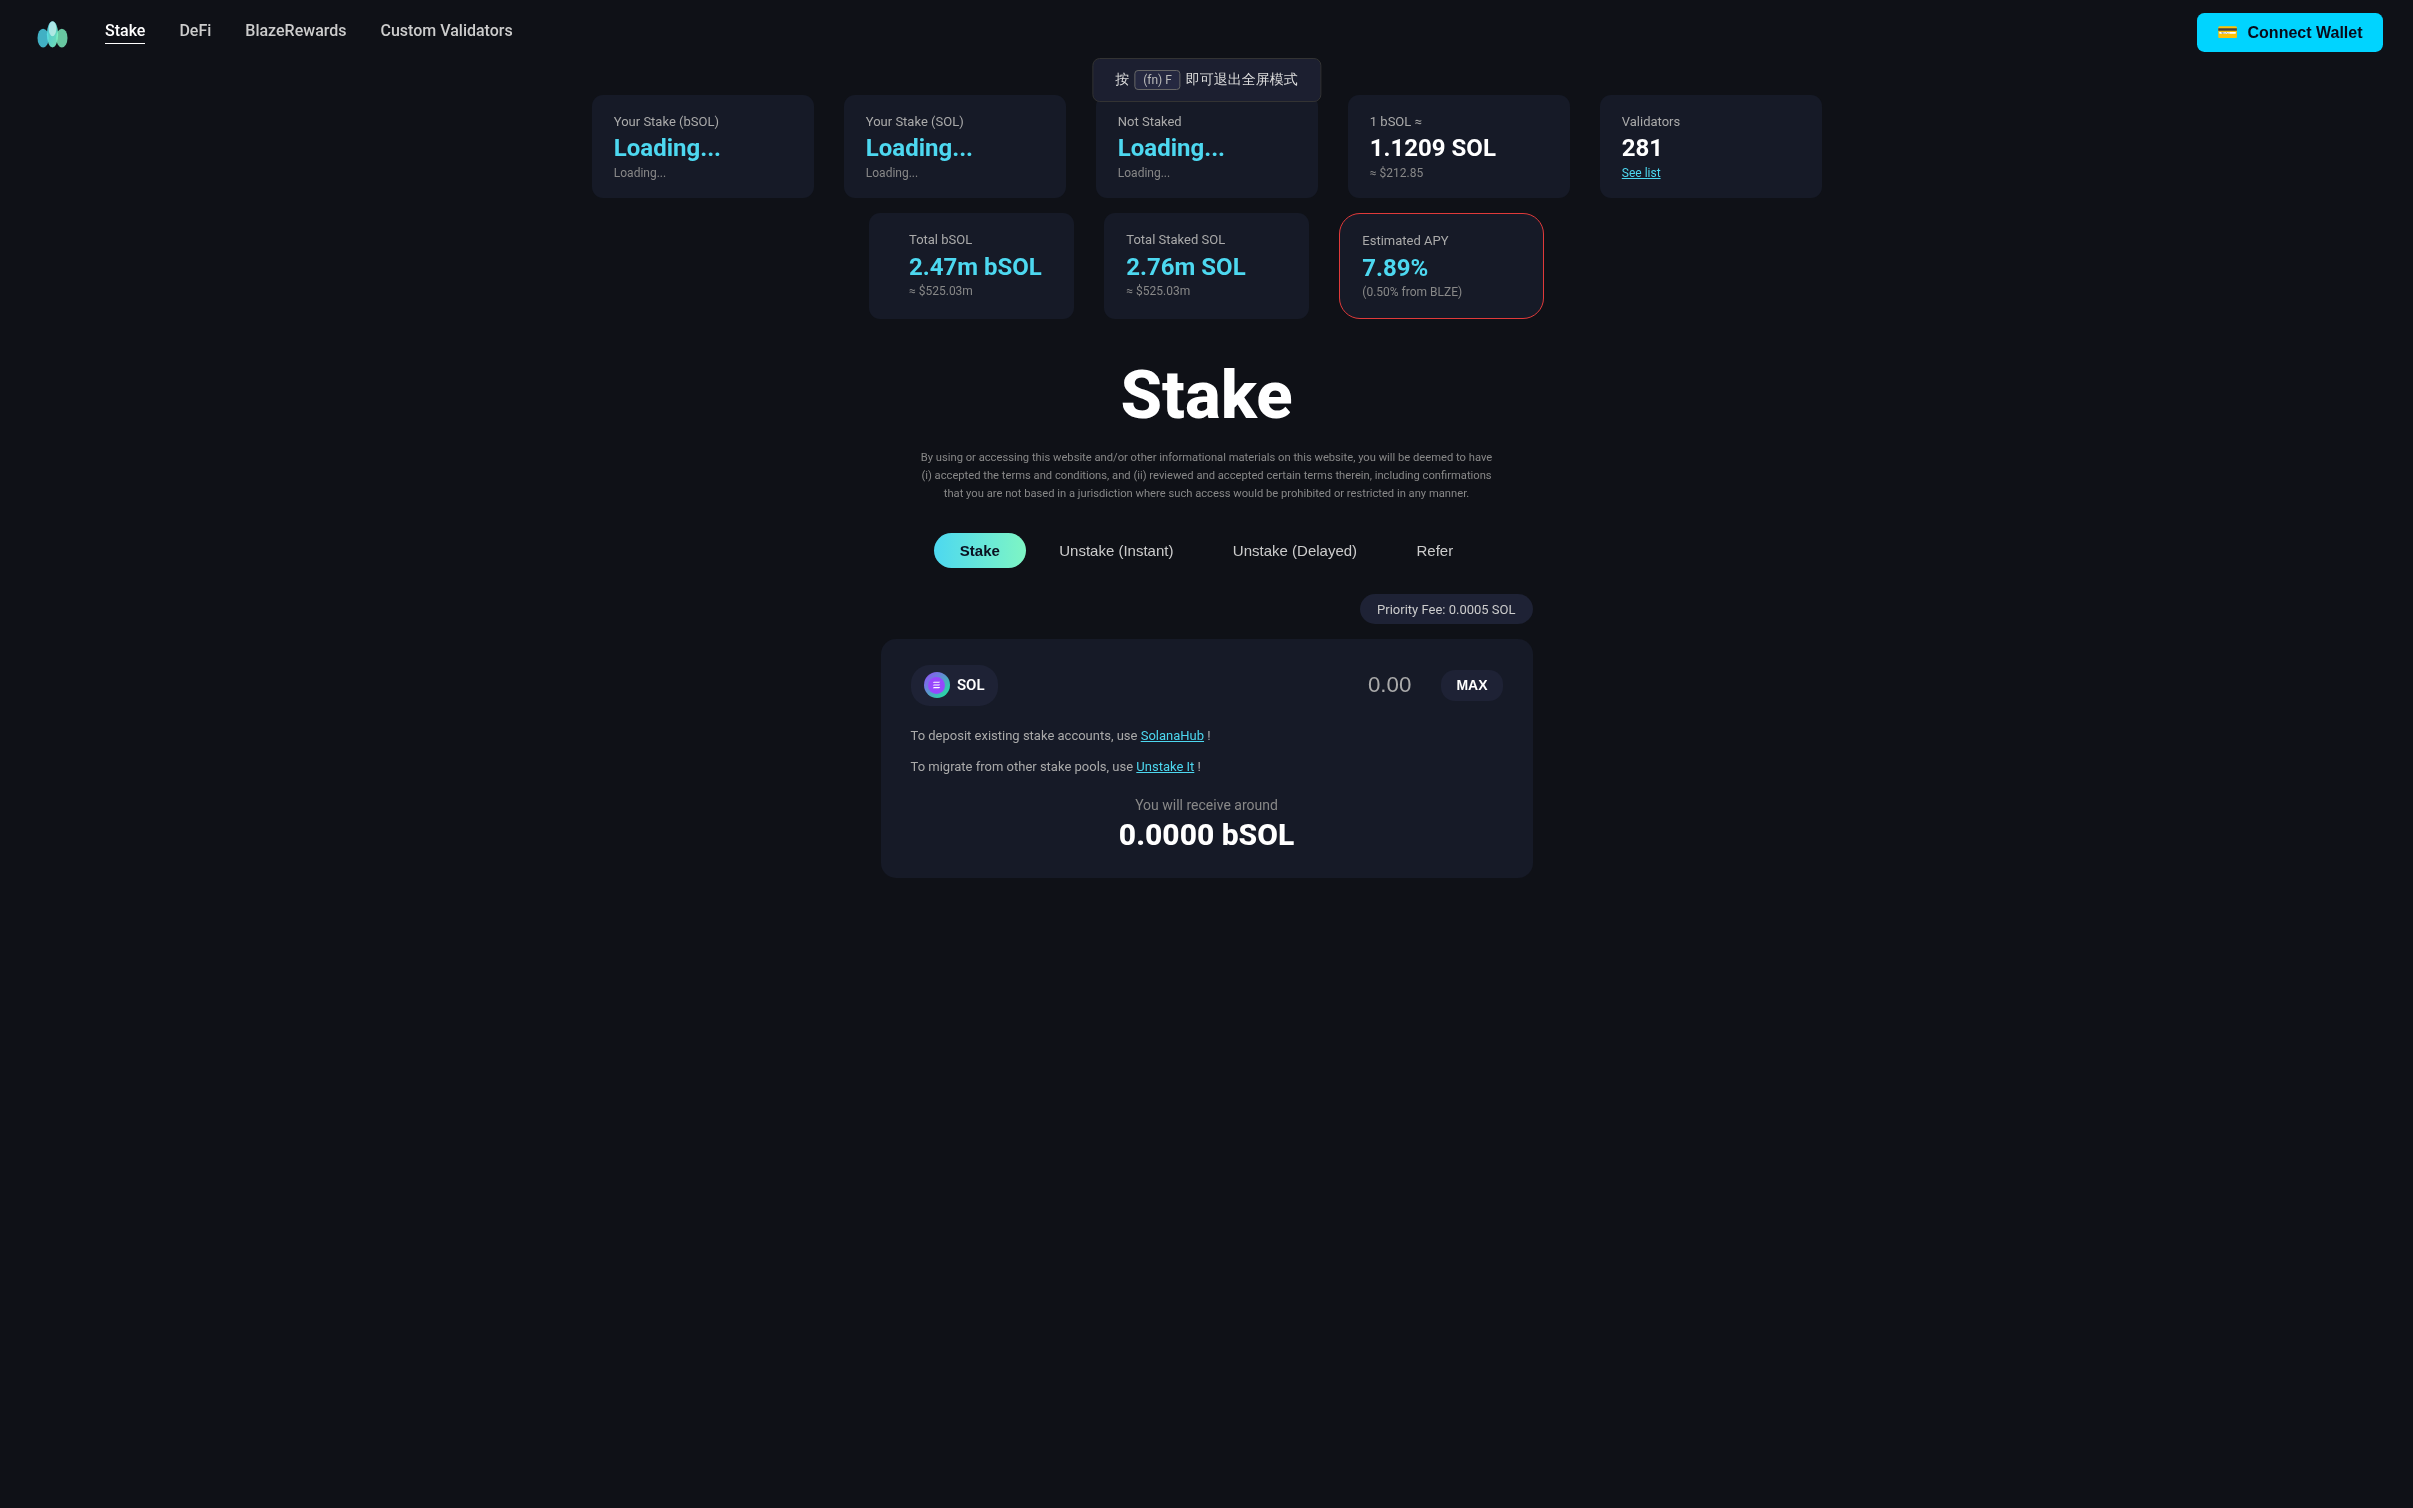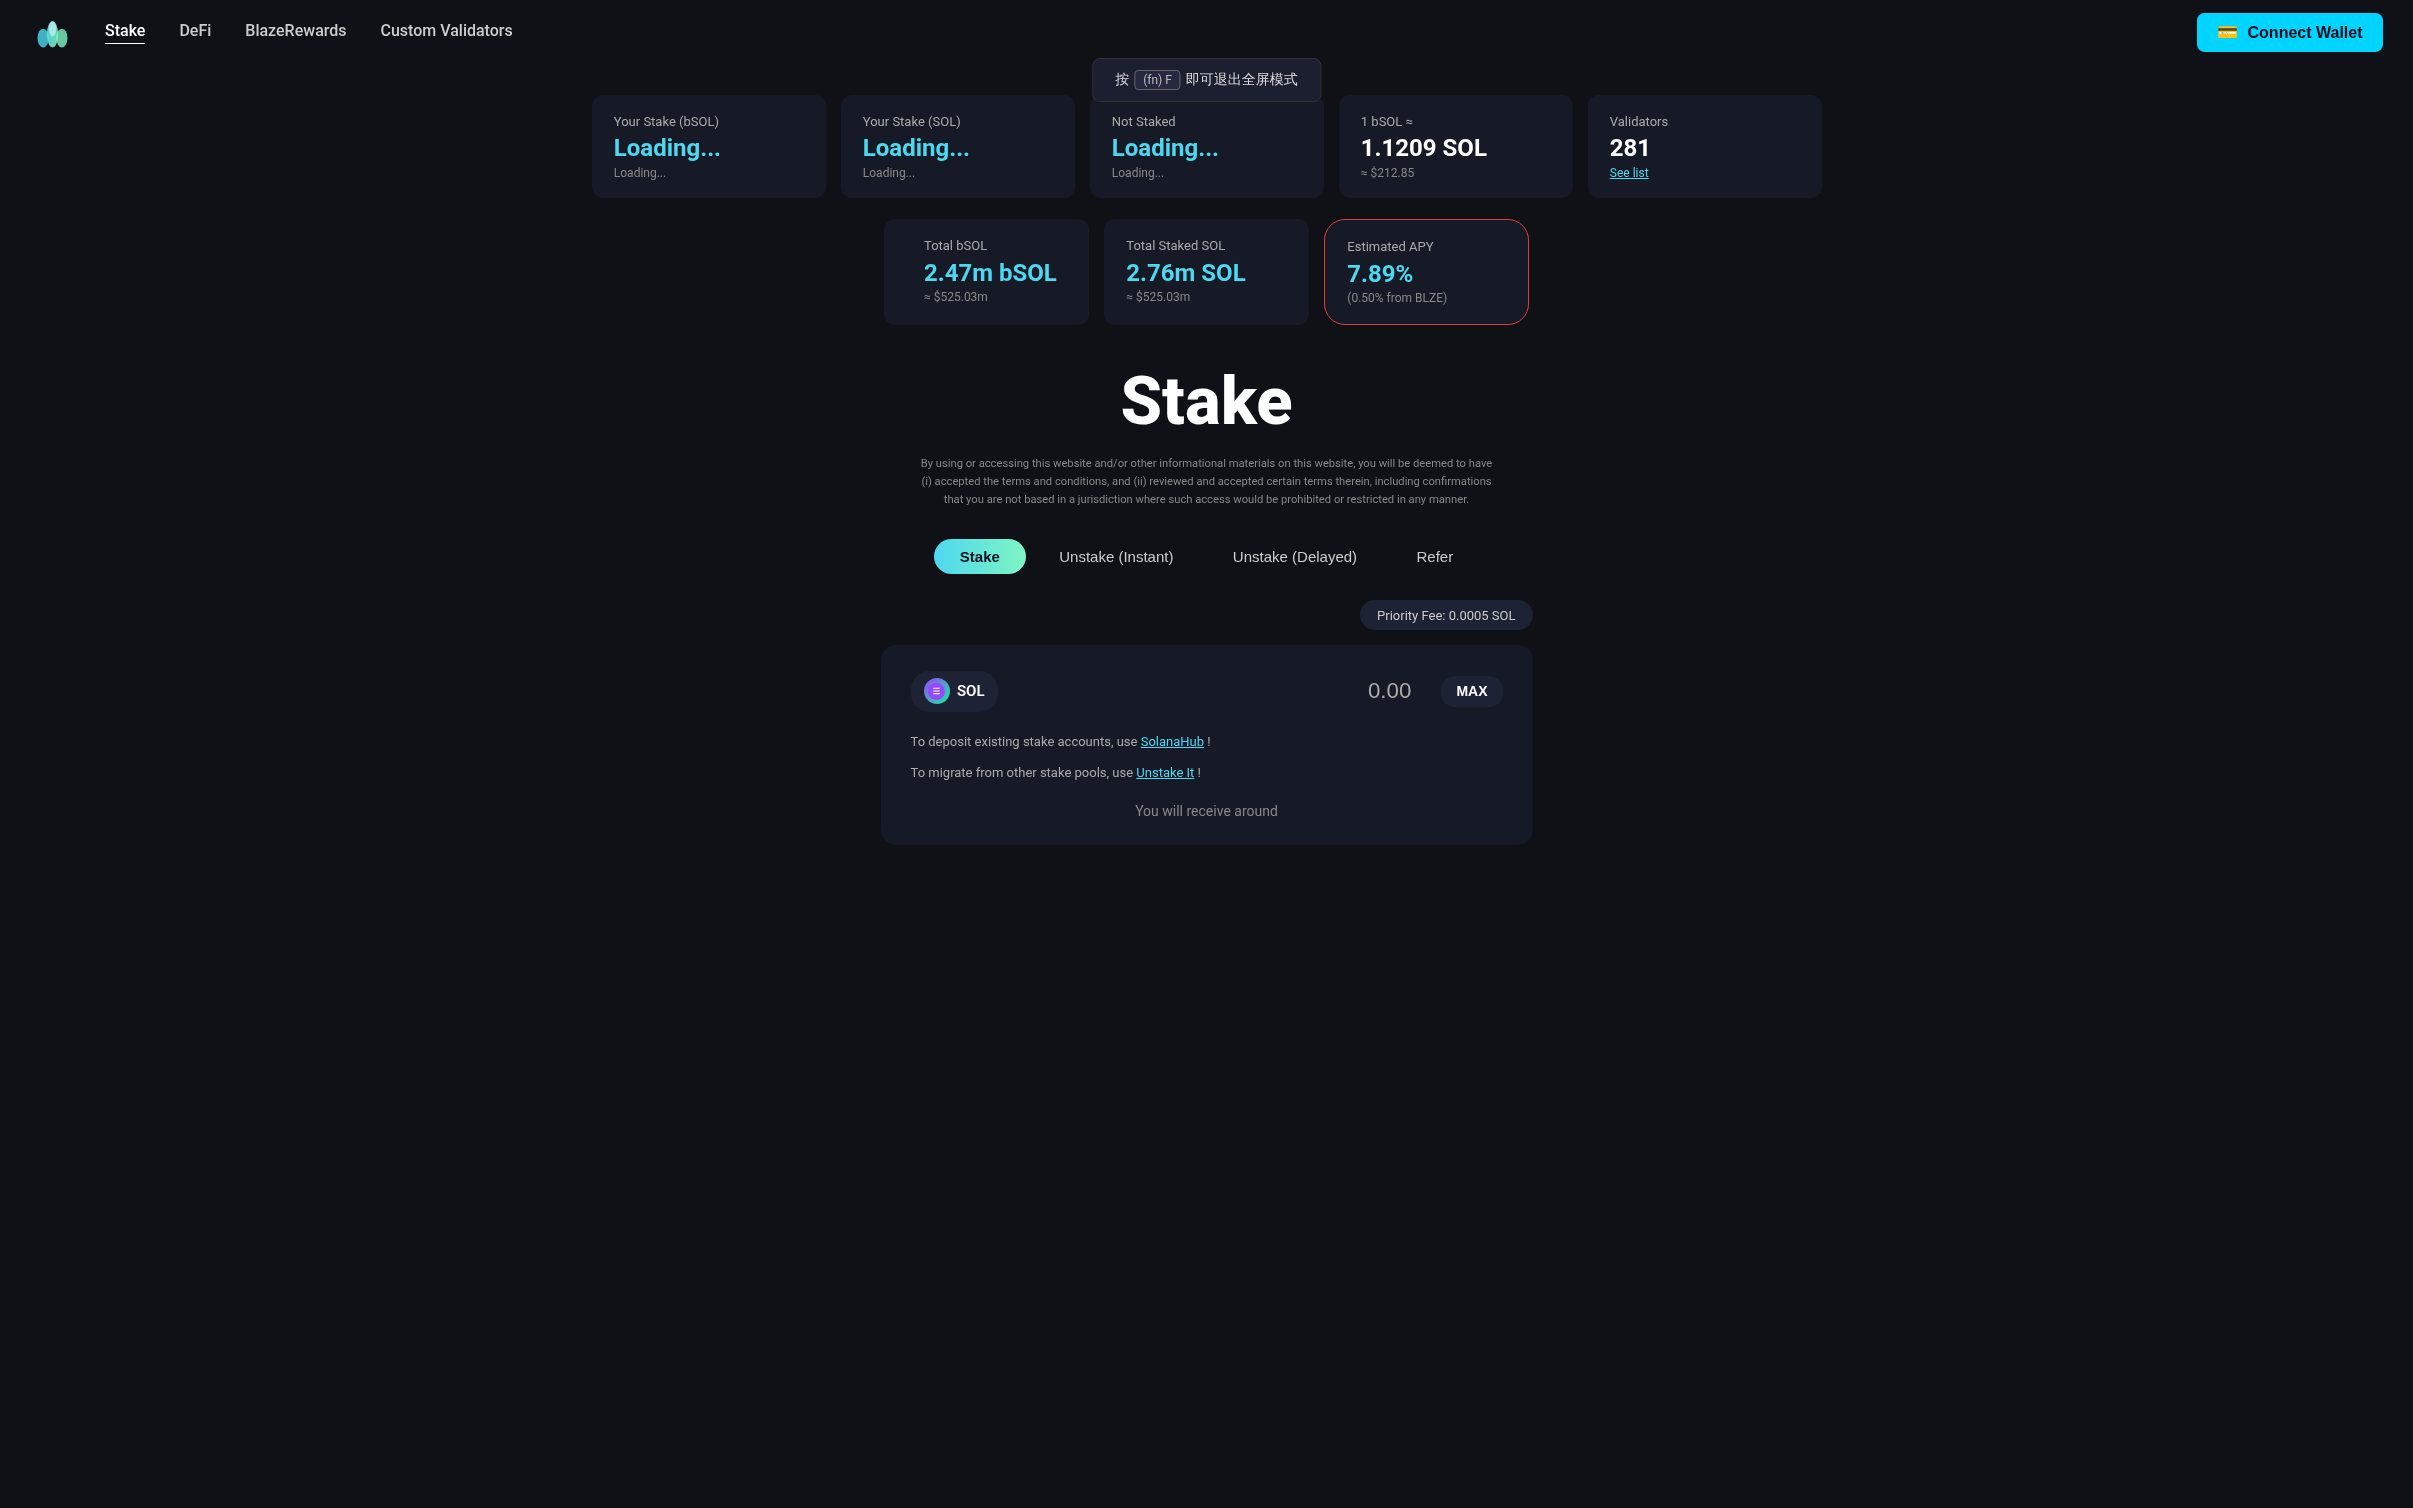--- a/index.html
+++ b/index.html
@@ -72,22 +72,22 @@
     
     main {
       padding: 30px 37px 56px;
       max-width: 1304px;
       margin: 0 auto;
     }
 
     
     .stats-row {
       display: flex;
-      gap: 15px;
-      margin-bottom: 21px;
+      gap: 30px;
+      margin-bottom: 15px;
     }
 
     .stat-card {
       background: #161a27;
       border-radius: 11.2px;
       padding: 18.6px 22.3px;
       flex: 1;
     }
 
     .stat-card.highlighted {
@@ -428,16 +428,17 @@
       <a>SolanaHub</a>
       <span>!</span>
     </div>
     <div class="form-note">
       <span>To migrate from other stake pools, use </span>
       <a>Unstake It</a>
       <span>!</span>
     </div>
 
     <div class="receive-label">You will receive around</div>
+    <div class="receive-value">0.0000 bSOL</div>
   </div>
 
 </main>
 
 
 </body></html>

